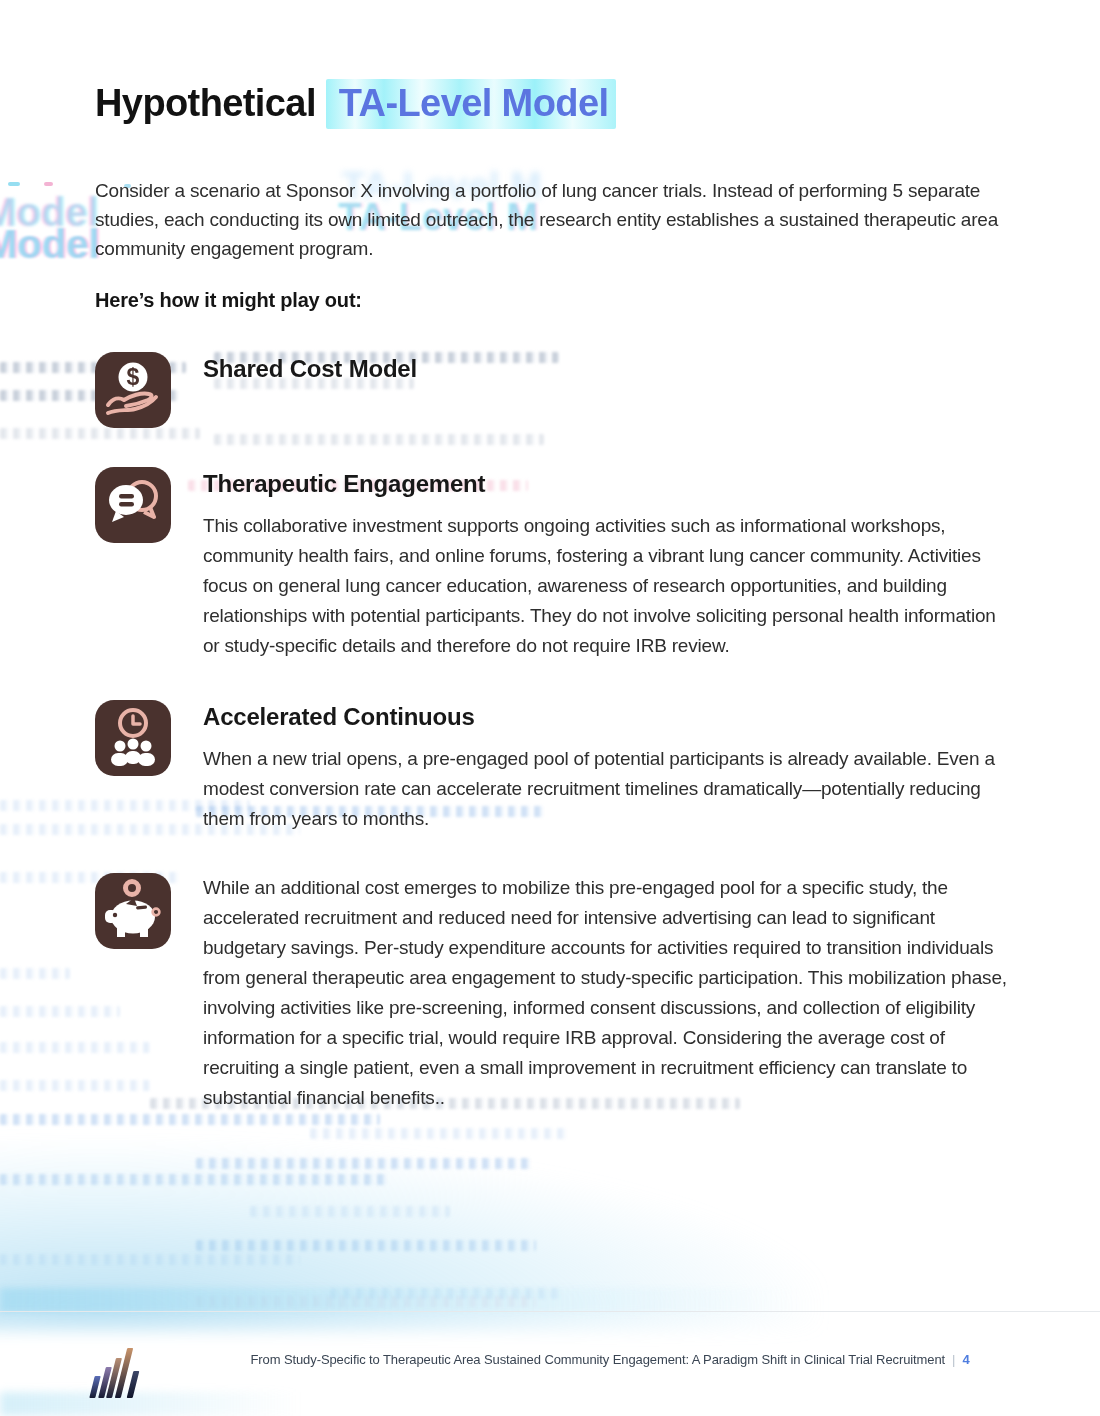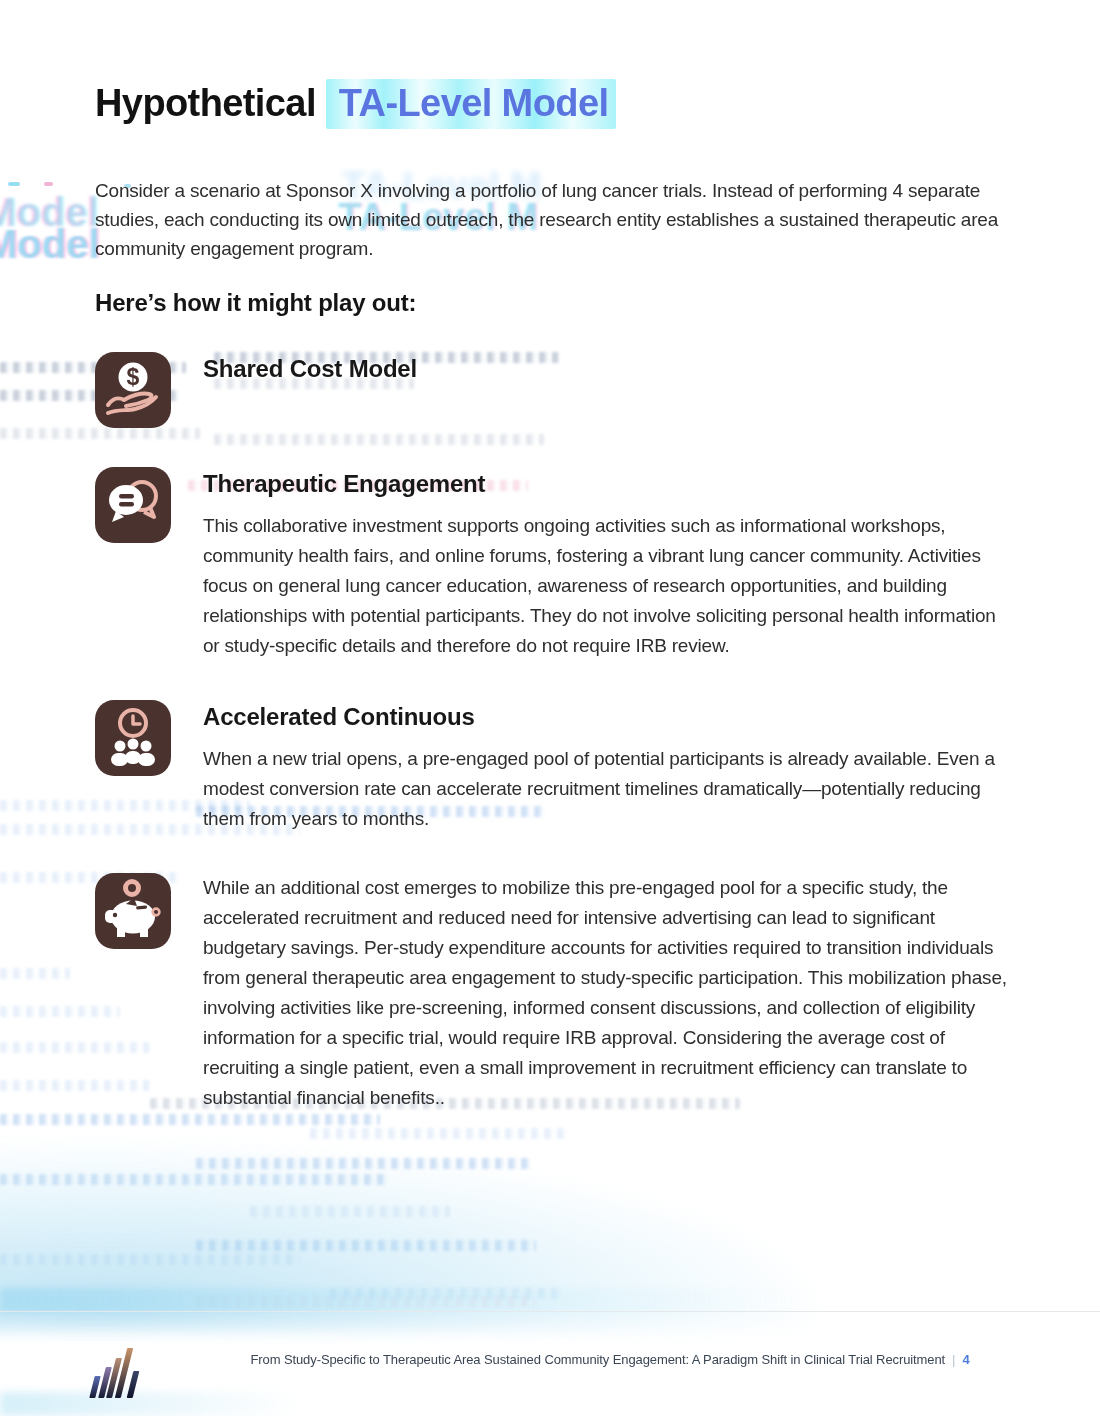--- a/index.html
+++ b/index.html
@@ -24,21 +24,21 @@
       rgba(150,240,248,.80) 100%);
   }
 
   
   .intro{
     position:absolute;left:95px;top:176px;width:910px;
     font-size:19px;line-height:29px;letter-spacing:-0.2px;color:#2e2e2e;
   }
   .lead-in{
     position:absolute;left:95px;top:289px;width:700px;
-    font-size:24px;font-weight:700;color:#151515;letter-spacing:-0.2px;
+    font-size:20px;font-weight:700;color:#151515;letter-spacing:-0.2px;
   }
 
   
   .sections{position:absolute;left:95px;top:352px;width:930px;}
   .section{display:flex;gap:32px;margin-bottom:39px;}
   .icon-tile{
     width:76px;height:76px;border-radius:19px;background:#4a322e;flex:0 0 auto;
     display:flex;align-items:center;justify-content:center;
   }
   .sec-text{max-width:808px;}
@@ -126,21 +126,21 @@
   <div class="smear blue faint" style="left:0;top:1254px;width:300px;"></div>
   <div class="smear blue faint" style="left:330px;top:1288px;width:230px;"></div>
   <div class="smear pink faint" style="left:196px;top:1296px;width:340px;"></div>
 
   <div class="wash wash-bottom"></div>
   <div class="wash wash-band"></div>
   <div class="wash wash-corner"></div>
 
   <div class="title"><span>Hypothetical </span><span class="hl">TA-Level Model</span></div>
 
-  <div class="intro">Consider a scenario at Sponsor X involving a portfolio of lung cancer trials. Instead of performing 4 separate studies, each conducting its own limited outreach, the research entity establishes a sustained therapeutic area community engagement program.</div>
+  <div class="intro">Consider a scenario at Sponsor X involving a portfolio of lung cancer trials. Instead of performing 5 separate studies, each conducting its own limited outreach, the research entity establishes a sustained therapeutic area community engagement program.</div>
   <div class="lead-in">Here’s how it might play out:</div>
 
   <div class="sections">
 
     <div class="section">
       <div class="icon-tile">
         <svg width="76" height="76" viewBox="0 0 76 76">
           <circle cx="38" cy="25" r="14.5" fill="#ffffff"></circle>
           <text x="38" y="33" text-anchor="middle" font-size="23" font-weight="bold" fill="#4a322e" font-family="Liberation Sans, sans-serif">$</text>
           <path d="M13 53 C18 46 24 45 29 48 C35 44 47 40 54 42 C58 43 57 46 53 48 C46 51 38 53 31 54" fill="none" stroke="#e9b3a8" stroke-width="4" stroke-linecap="round" stroke-linejoin="round"></path>

